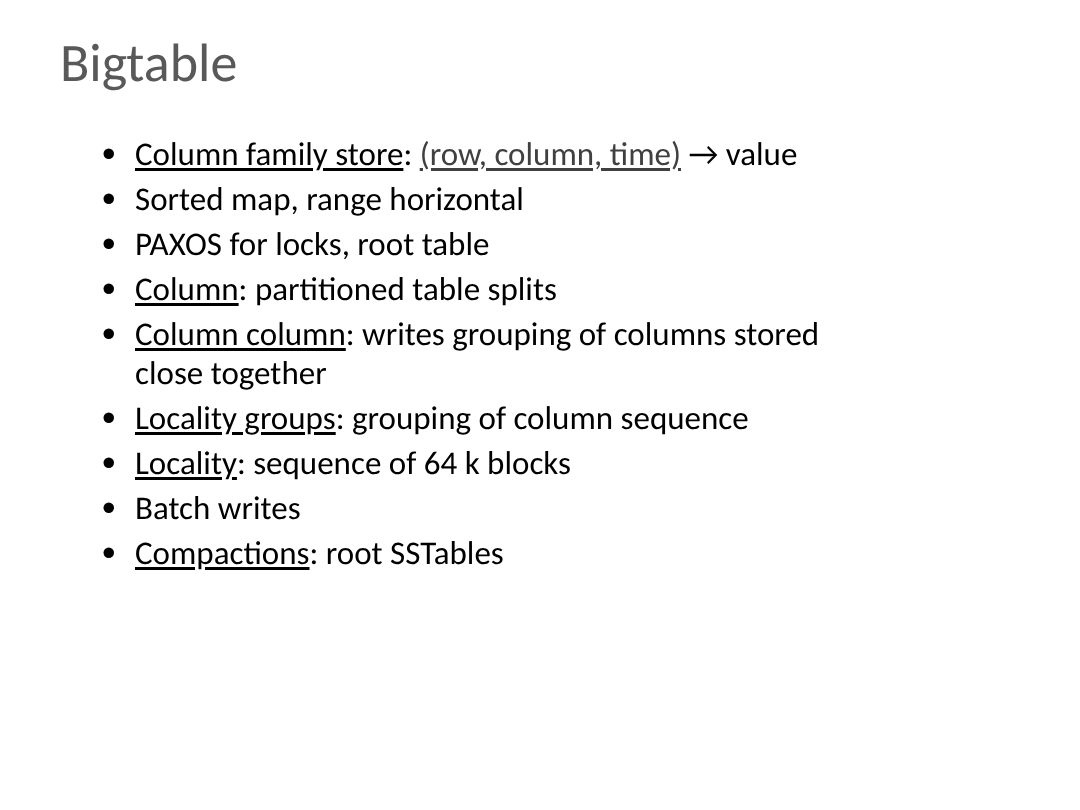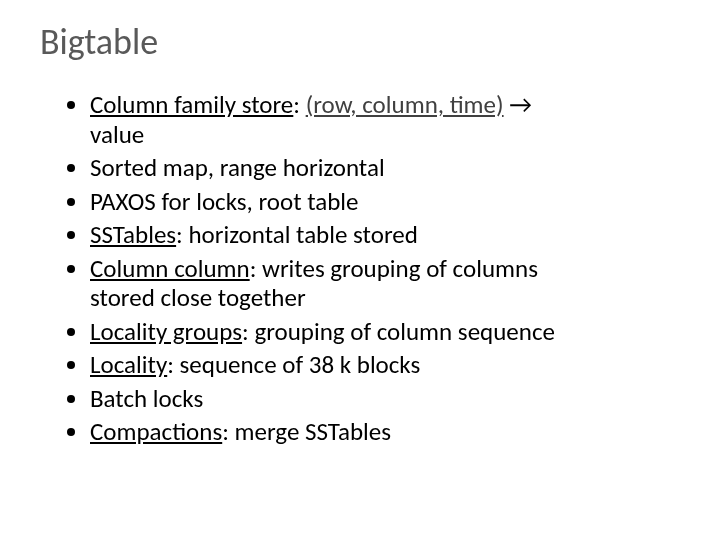--- a/index.html
+++ b/index.html
@@ -22,21 +22,21 @@
     color: #595959;
     font-weight: 400;
     margin: 0 0 24px 0;
   }
   ul.body {
     margin: 0;
     padding-left: 50px;
     list-style-type: disc;
   }
   ul.body li {
-    font-size: 25px;
+    font-size: 22px;
     line-height: 1.18;
     color: #000000;
     margin: 0;
     padding: 2px 0;
   }
   .u { text-decoration: underline; }
   .dim { color: #404040; }
 </style>
 </head>
 <body>
@@ -51,37 +51,37 @@
 
     <li>
       <span>Sorted map, range horizontal</span>
     </li>
 
     <li>
       <span>PAXOS for locks, root table</span>
     </li>
 
     <li>
-      <span class="u">SSTables</span><span>: horizontal table stored</span>
+      <span class="u">Column</span><span>: partitioned table splits</span>
     </li>
 
     <li>
       <span class="u">Column column</span><span>: writes grouping of columns stored close together</span>
     </li>
 
     <li>
       <span class="u">Locality groups</span><span>: grouping of column sequence</span>
     </li>
 
     <li>
-      <span class="u">Locality</span><span>: sequence of 38 k blocks</span>
+      <span class="u">Locality</span><span>: sequence of 64 k blocks</span>
     </li>
 
     <li>
-      <span>Batch locks</span>
+      <span>Batch writes</span>
     </li>
 
     <li>
-      <span class="u">Compactions</span><span>: merge SSTables</span>
+      <span class="u">Compactions</span><span>: root SSTables</span>
     </li>
 
   </ul>
 </div>
 
 </body></html>

